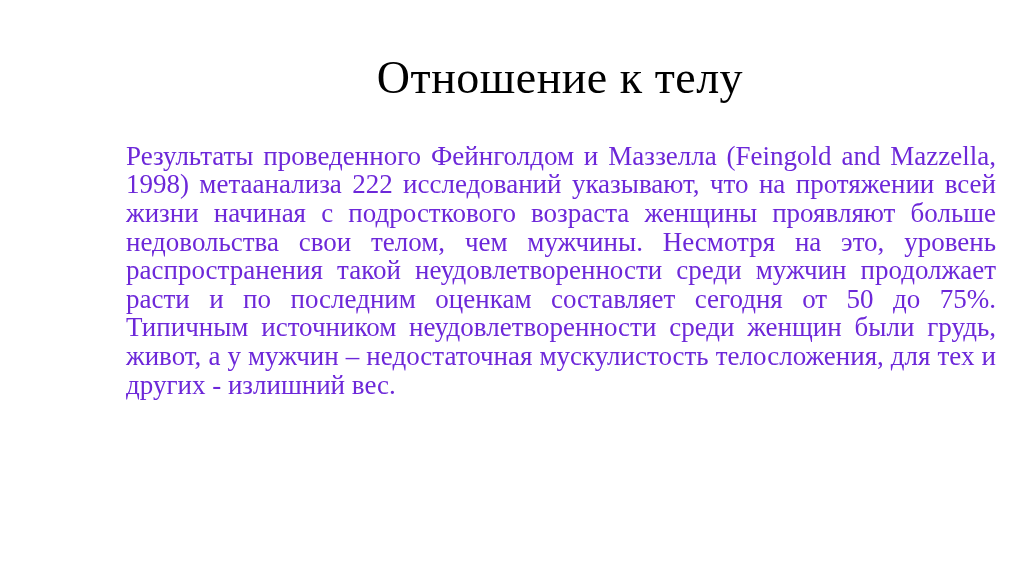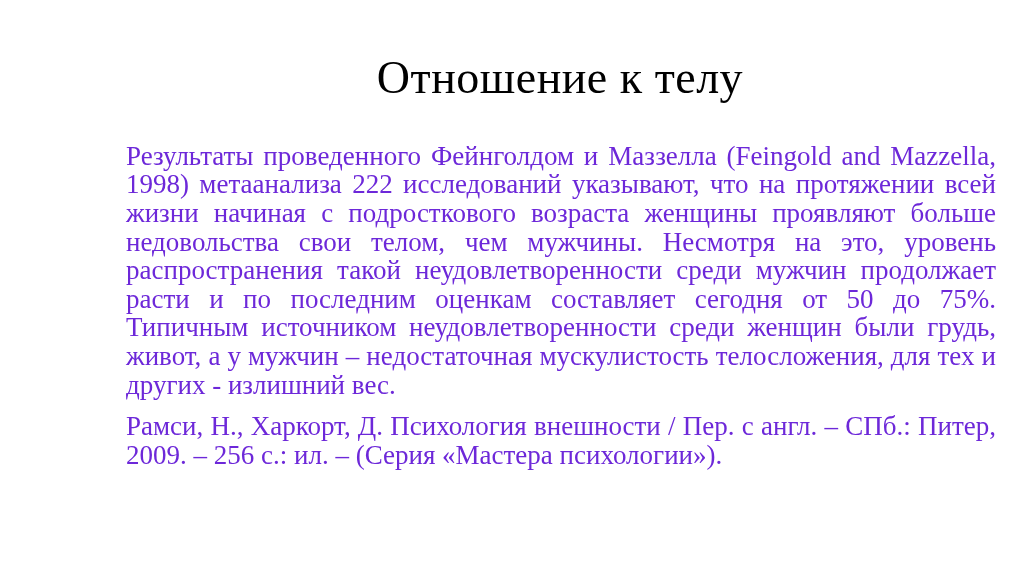--- a/index.html
+++ b/index.html
@@ -41,15 +41,14 @@
     margin-top: 13px;
   }
 </style>
 </head>
 <body>
 
 <div class="slide">
   <h1 class="slide-title">Отношение к телу</h1>
   <div class="slide-body">
     <p class="para main-text">Результаты проведенного Фейнголдом и Маззелла (Feingold and Mazzella, 1998) метаанализа 222 исследований указывают, что на протяжении всей жизни начиная с подросткового возраста женщины проявляют больше недовольства свои телом, чем мужчины. Несмотря на это, уровень распространения такой неудовлетворенности среди мужчин продолжает расти и по последним оценкам составляет сегодня от 50 до 75%. Типичным источником неудовлетворенности среди женщин были грудь, живот, а у мужчин – недостаточная мускулистость телосложения, для тех и других - излишний вес.</p>
-    <p class="para citation">Рамси, Н., Харкорт, Д. Психология внешности / Пер. с англ. – СПб.: Питер, 2009. – 256 с.: ил. – (Серия «Мастера психологии»).</p>
   </div>
 </div>
 
 </body></html>

